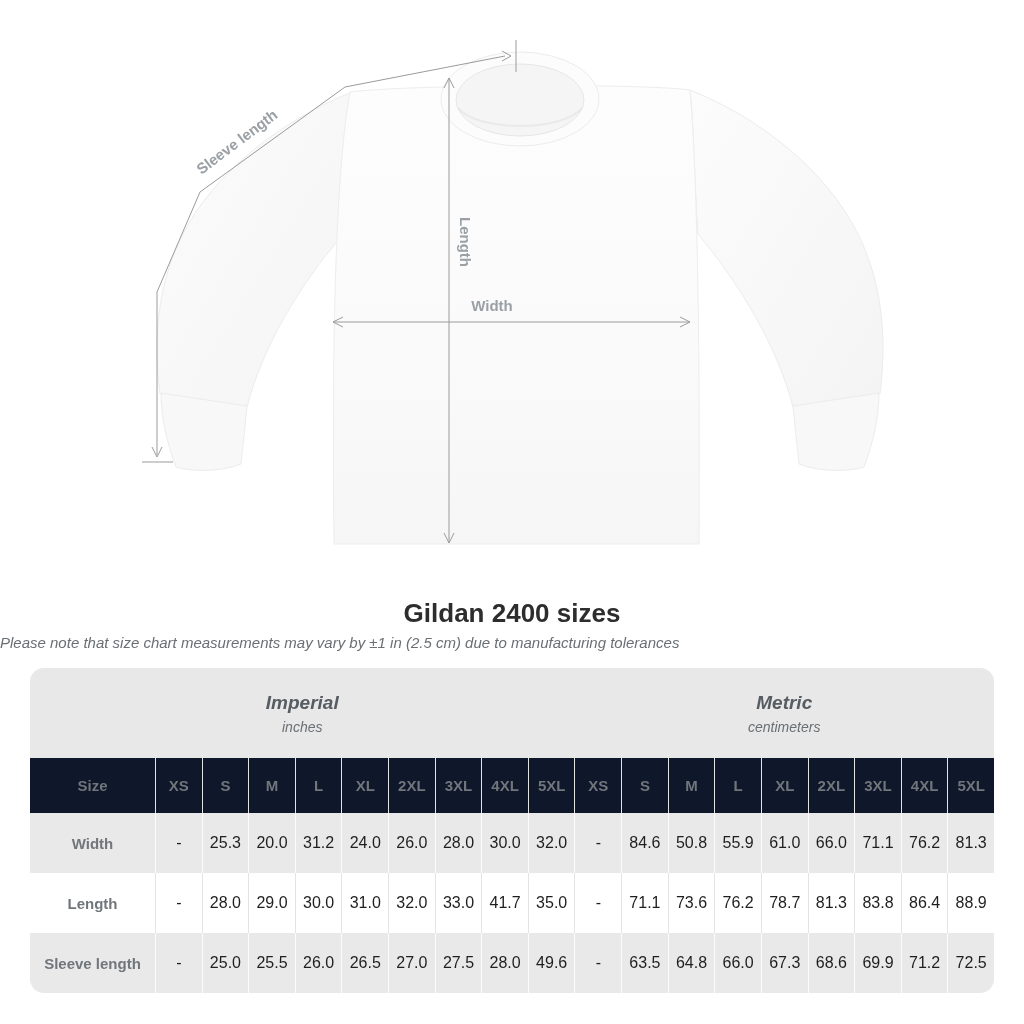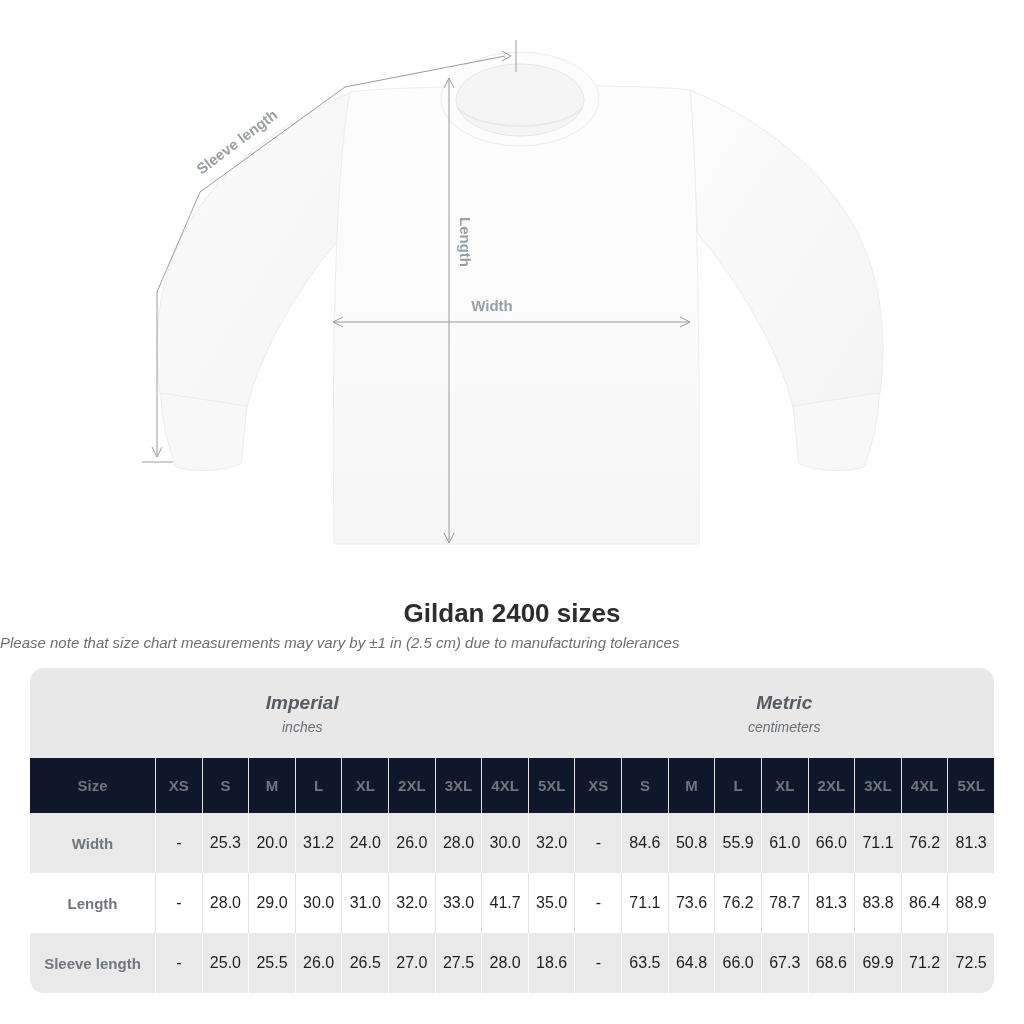--- a/index.html
+++ b/index.html
@@ -161,21 +161,21 @@
       <div class="cell val white-row sep-on-white">88.9</div>
       <div class="cell rlabel gray-row">Sleeve length</div>
       <div class="cell val gray-row sep-on-gray">-</div>
       <div class="cell val gray-row sep-on-gray">25.0</div>
       <div class="cell val gray-row sep-on-gray">25.5</div>
       <div class="cell val gray-row sep-on-gray">26.0</div>
       <div class="cell val gray-row sep-on-gray">26.5</div>
       <div class="cell val gray-row sep-on-gray">27.0</div>
       <div class="cell val gray-row sep-on-gray">27.5</div>
       <div class="cell val gray-row sep-on-gray">28.0</div>
-      <div class="cell val gray-row sep-on-gray">18.6</div>
+      <div class="cell val gray-row sep-on-gray">49.6</div>
       <div class="cell val gray-row sep-on-gray">-</div>
       <div class="cell val gray-row sep-on-gray">63.5</div>
       <div class="cell val gray-row sep-on-gray">64.8</div>
       <div class="cell val gray-row sep-on-gray">66.0</div>
       <div class="cell val gray-row sep-on-gray">67.3</div>
       <div class="cell val gray-row sep-on-gray">68.6</div>
       <div class="cell val gray-row sep-on-gray">69.9</div>
       <div class="cell val gray-row sep-on-gray">71.2</div>
       <div class="cell val gray-row sep-on-gray">72.5</div>
     </div>

